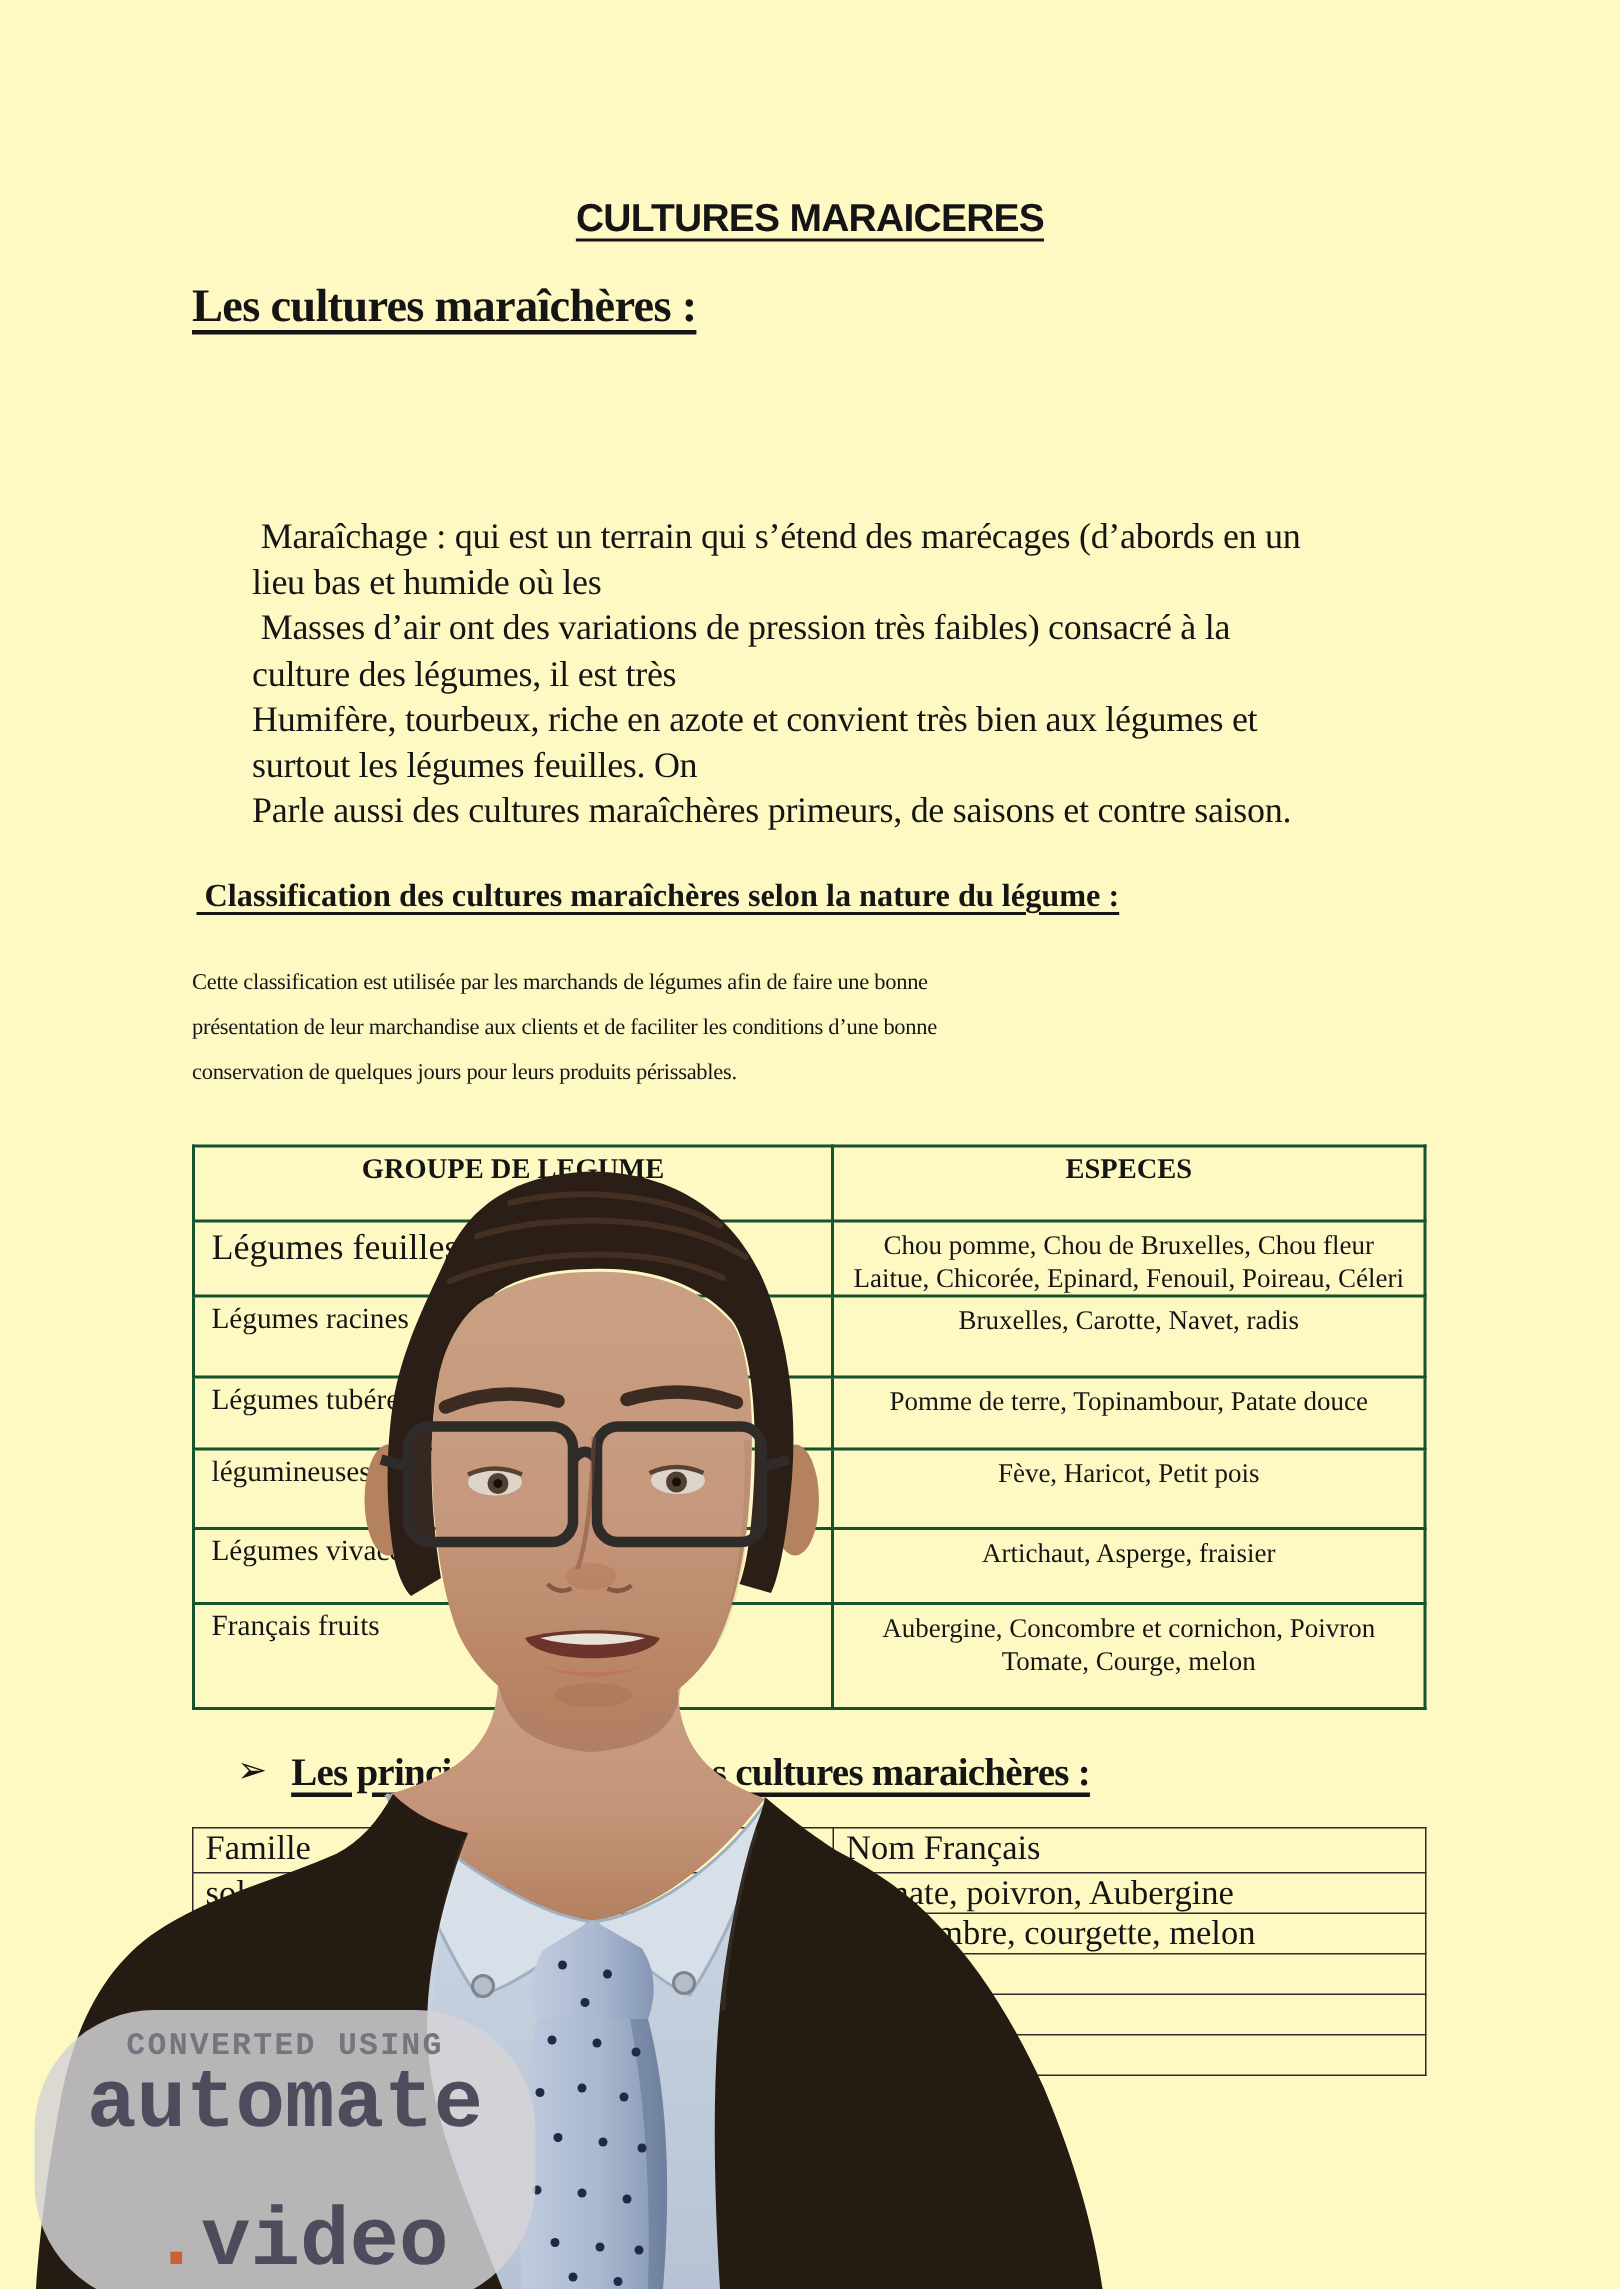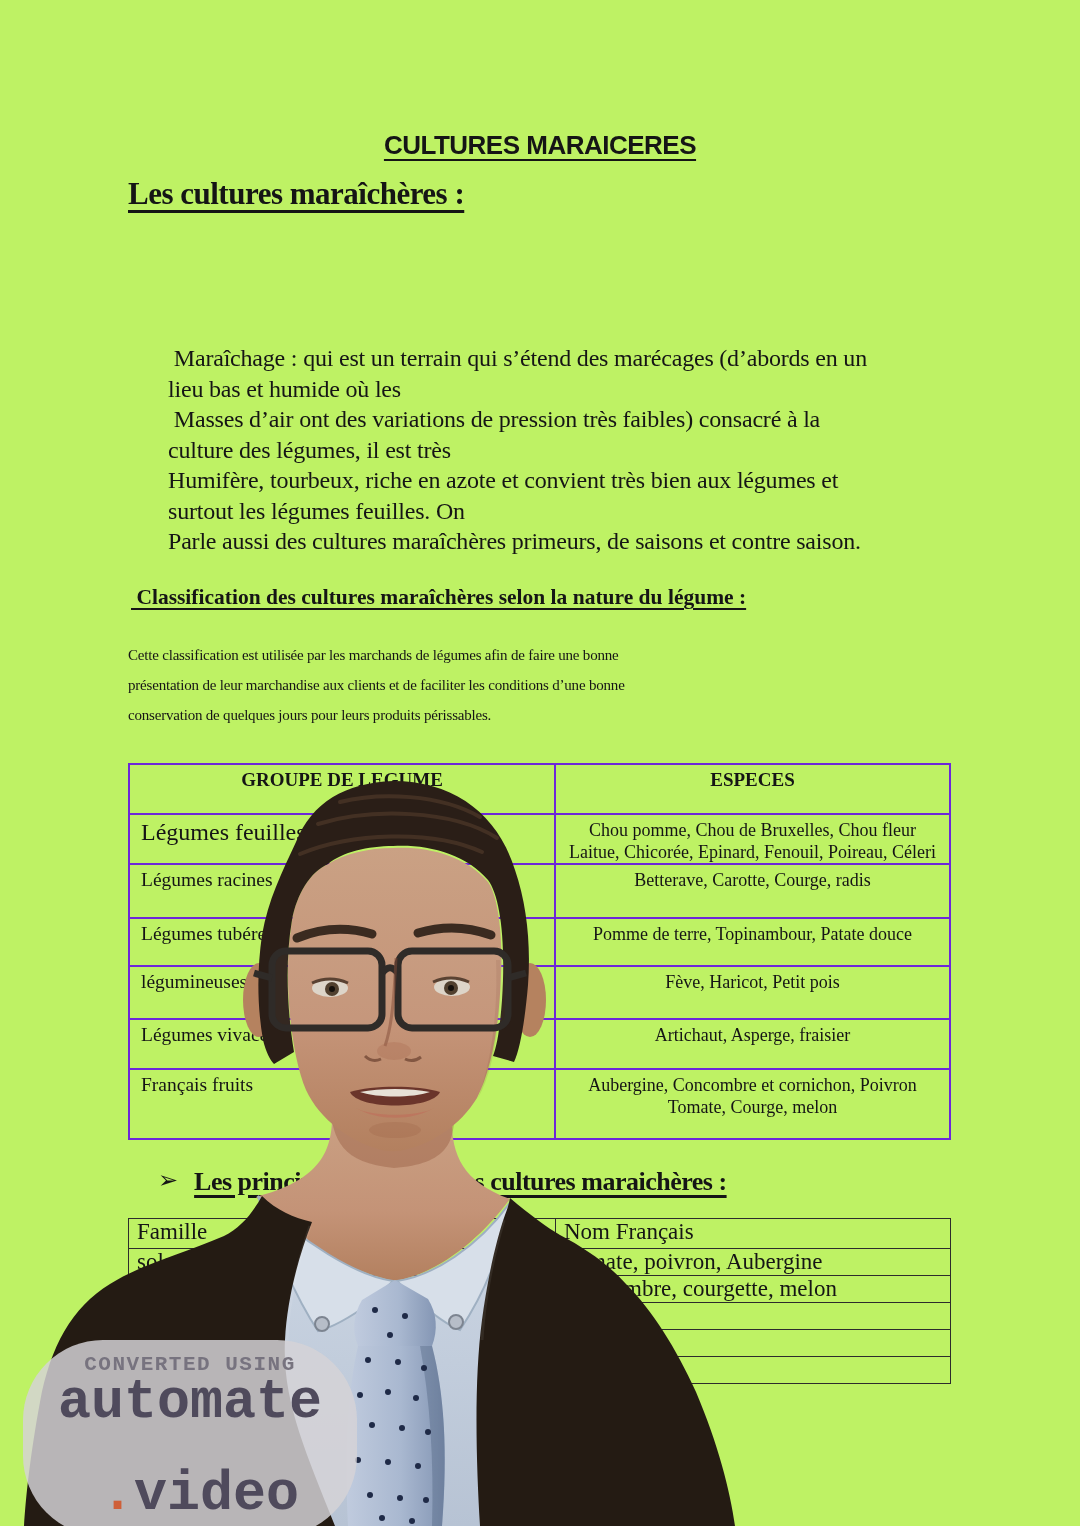--- a/index.html
+++ b/index.html
@@ -1,32 +1,32 @@
 <!DOCTYPE html>
 <html><head>
 <meta charset="utf-8">
 <style>
   html,body{margin:0;padding:0;background:#ffffff;}
-  .page{position:relative;width:1080px;height:1526px;background:#bef264;overflow:hidden;
+  .page{position:relative;width:1080px;height:1526px;background:#fef9c3;overflow:hidden;
         font-family:"Liberation Serif",serif;color:#151515;}
   .abs{position:absolute;}
   .title{top:130px;left:0;width:1080px;text-align:center;font-family:"Liberation Sans",sans-serif;
          font-weight:700;font-size:26px;letter-spacing:-0.5px;}
   .title span{text-decoration:underline;text-decoration-thickness:2px;text-underline-offset:5px;}
-  .h1{top:176px;left:128px;font-weight:700;font-size:31px;letter-spacing:-0.5px;
+  .h1{top:186px;left:128px;font-weight:700;font-size:31px;letter-spacing:-0.5px;
       text-decoration:underline;text-decoration-thickness:2.5px;text-underline-offset:6px;}
   .para{white-space:pre-wrap;letter-spacing:-0.2px;}
   .p1{top:247px;left:128px;width:840px;font-size:24px;line-height:33px;}
   .p2{top:343px;left:128px;width:840px;font-size:24px;line-height:30.5px;margin-left:40px;}
   .h2{top:585px;left:131px;font-weight:700;font-size:21.5px;white-space:pre;
       text-decoration:underline;text-decoration-thickness:2px;text-underline-offset:4px;}
   .p3{top:640px;left:128px;width:840px;font-size:15px;line-height:30px;}
   table{border-collapse:collapse;table-layout:fixed;}
   .t1{top:763px;left:128px;width:823px;}
-  .t1 th,.t1 td{border:2px solid #6d28d9;vertical-align:top;padding:4px 6px 0 6px;}
+  .t1 th,.t1 td{border:2px solid #14532d;vertical-align:top;padding:4px 6px 0 6px;}
   .t1 th{font-size:19px;text-align:center;font-weight:700;}
   .t1 td.lcol{text-align:left;padding-left:11px;font-size:19.5px;}
   .t1 tr.big td.lcol{font-size:24px;}
   .t1 td.rcol{text-align:center;font-size:18px;white-space:pre-wrap;line-height:22px;}
   .t2{top:1218px;left:128px;width:823px;}
   .t2 td{border:1.5px solid #2c2c2c;vertical-align:top;padding:0 6px 0 8px;font-size:23px;line-height:26px;}
   .h3{top:1166px;left:158px;font-size:26px;}
   .h3 .arrow{font-size:24px;vertical-align:2px;}
   .h3 .h3text{margin-left:16px;font-weight:700;letter-spacing:-0.5px;
       text-decoration:underline;text-decoration-thickness:2.5px;text-underline-offset:5px;}
@@ -69,21 +69,21 @@
       <th style="width:412px">GROUPE DE LEGUME</th>
       <th>ESPECES</th>
     </tr>
     <tr style="height:45px" class="big">
       <td class="lcol">Légumes feuilles</td>
       <td class="rcol">Chou pomme, Chou de Bruxelles, Chou fleur
 Laitue, Chicorée, Epinard, Fenouil, Poireau, Céleri</td>
     </tr>
     <tr style="height:54px">
       <td class="lcol">Légumes racines</td>
-      <td class="rcol">Betterave, Carotte, Courge, radis</td>
+      <td class="rcol">Bruxelles, Carotte, Navet, radis</td>
     </tr>
     <tr style="height:48px">
       <td class="lcol">Légumes tubéreux</td>
       <td class="rcol">Pomme de terre, Topinambour, Patate douce</td>
     </tr>
     <tr style="height:53px">
       <td class="lcol">légumineuses</td>
       <td class="rcol">Fève, Haricot, Petit pois</td>
     </tr>
     <tr style="height:50px">

